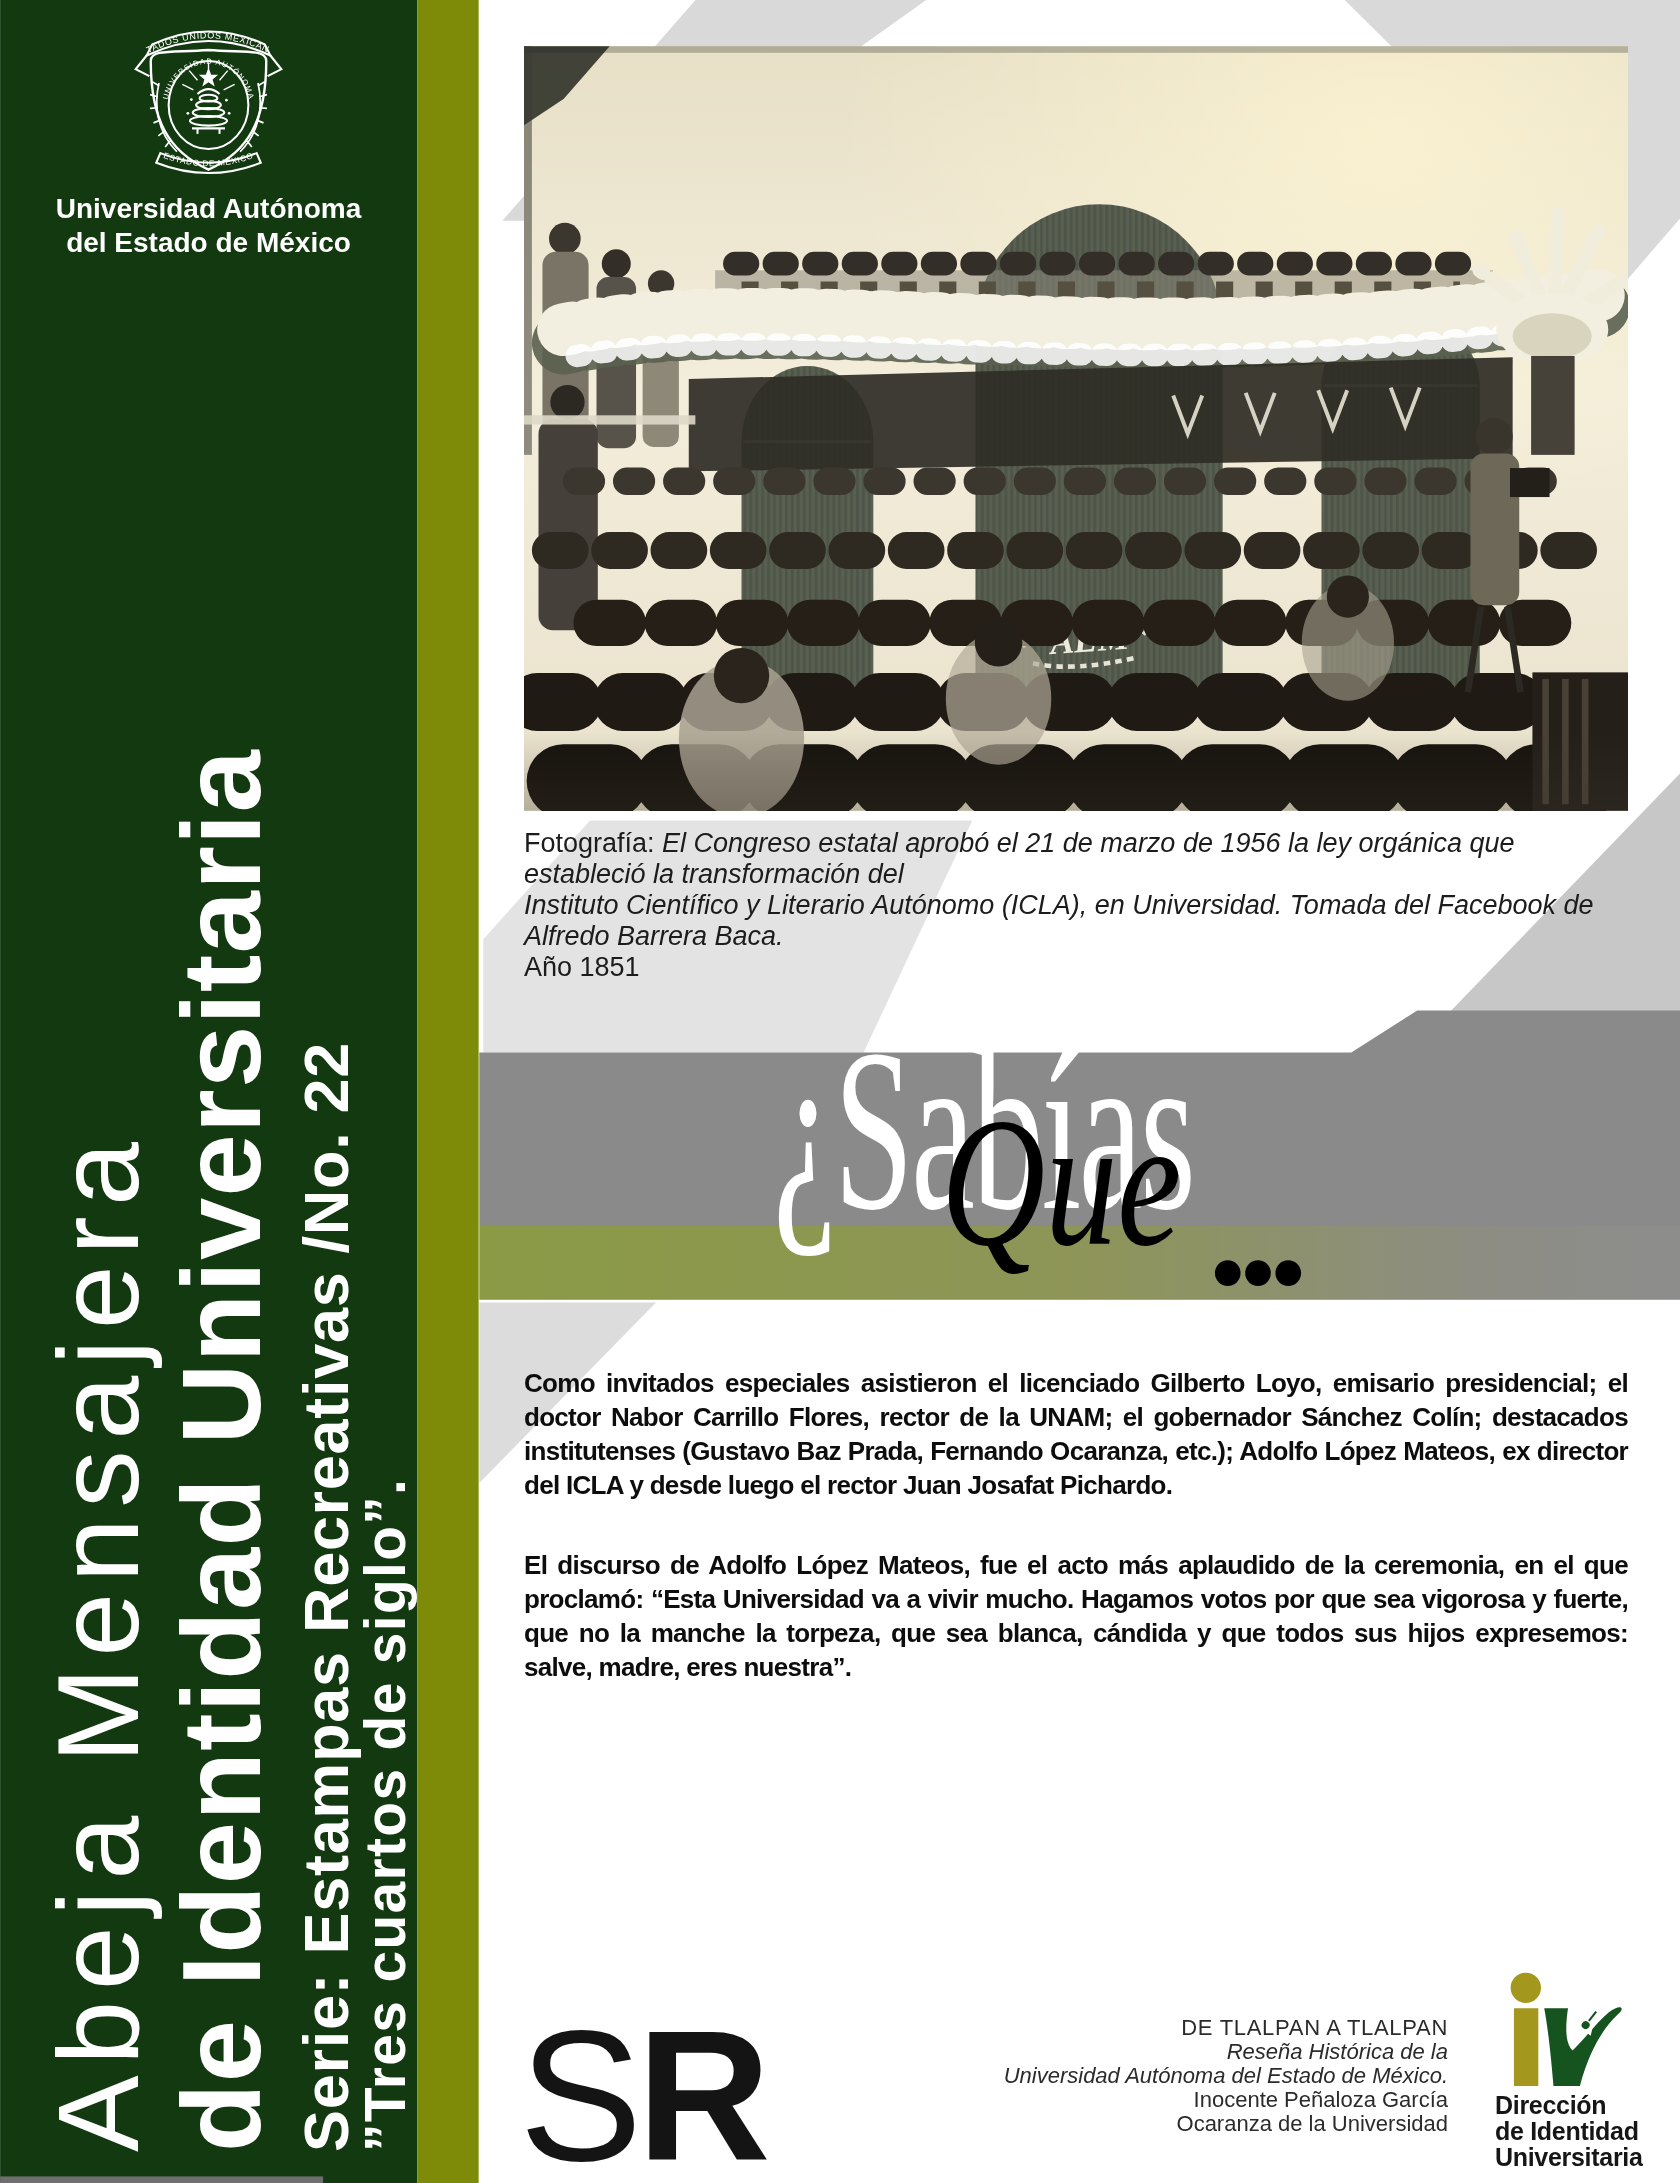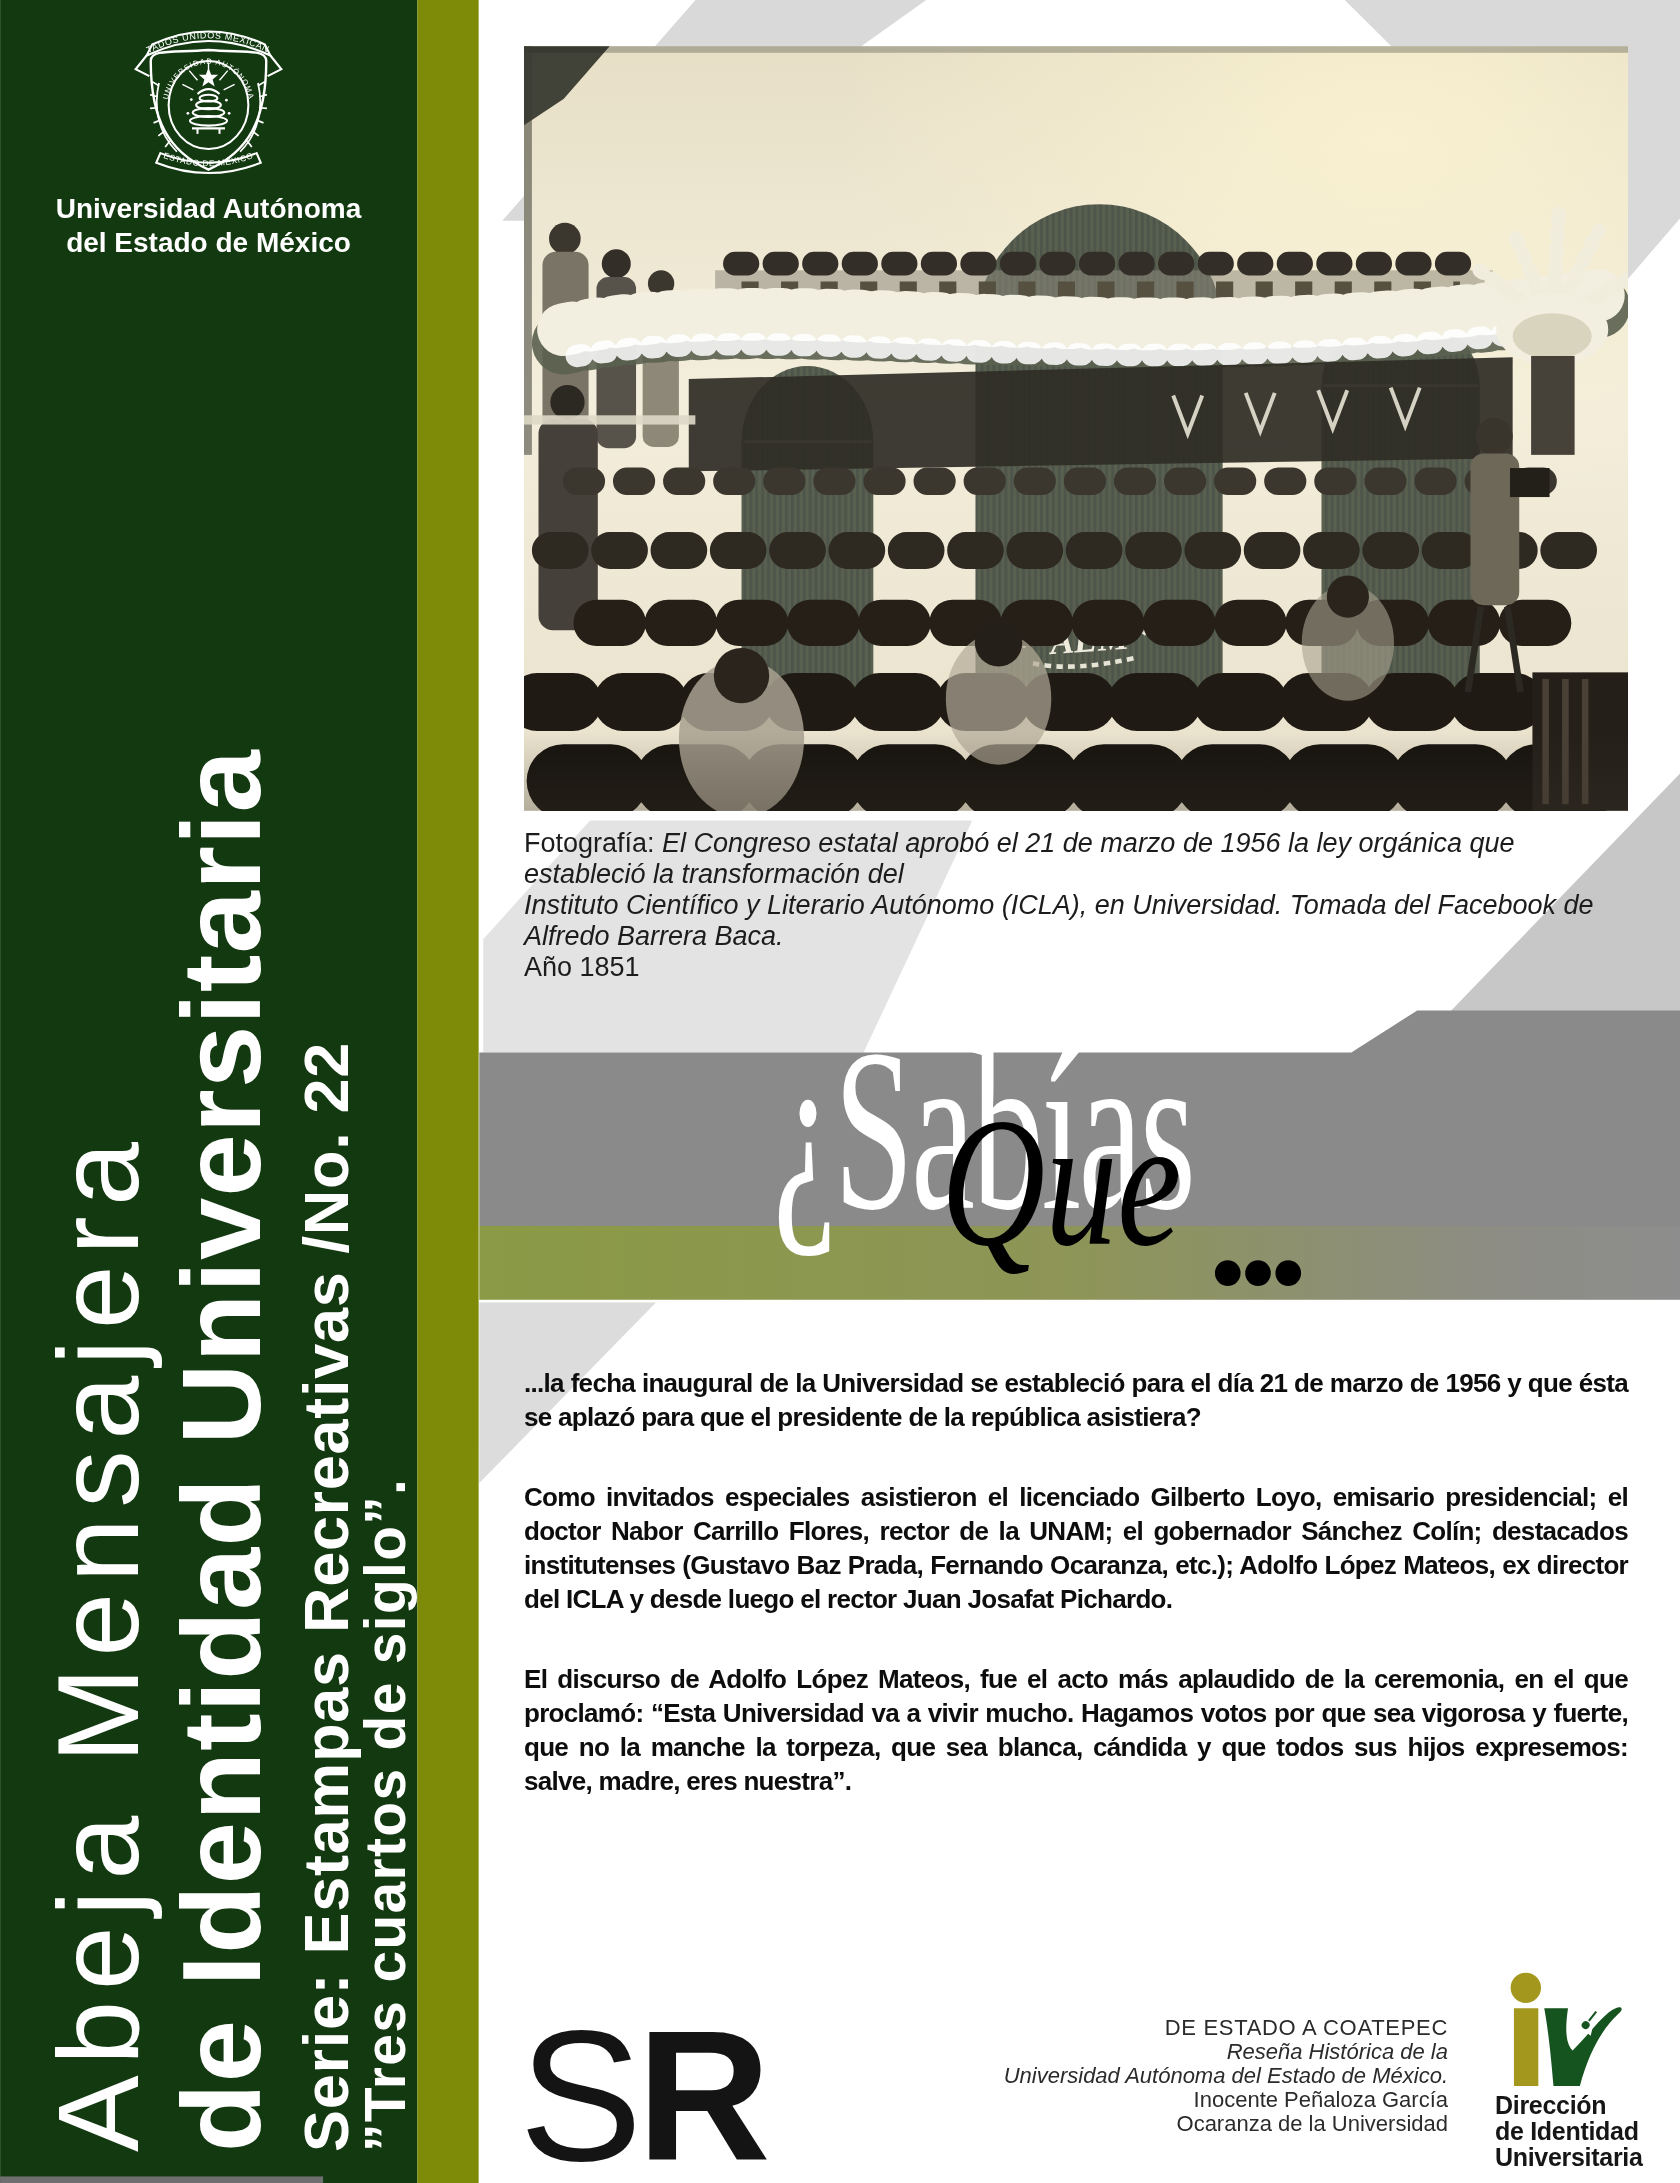--- a/index.html
+++ b/index.html
@@ -256,31 +256,30 @@
     <span>Fotografía:</span><span class="it"> El Congreso estatal aprobó el 21 de marzo de 1956 la ley orgánica que estableció la transformación del</span><br>
     <span class="it">Instituto Científico y Literario Autónomo (ICLA), en Universidad. Tomada del Facebook de Alfredo Barrera Baca.</span><br>
     <span>Año 1851</span>
   </div>
 
   <div class="abs" id="title-main">¿Sabías</div>
   <div class="abs" id="title-script">Que</div>
   <div class="abs" id="title-dots">...</div>
 
   <div class="abs" id="bodytext">
-    <p>...la fecha inaugural de la Universidad se estableció para el día 21 de marzo de 1956 y que ésta se aplazó para que el presidente de la república asistiera?</p>
     <p>Como invitados especiales asistieron el licenciado Gilberto Loyo, emisario presidencial; el doctor Nabor Carrillo Flores, rector de la UNAM; el gobernador Sánchez Colín; destacados institutenses (Gustavo Baz Prada, Fernando Ocaranza, etc.); Adolfo López Mateos, ex director del ICLA y desde luego el rector Juan Josafat Pichardo.</p>
     <p>El discurso de Adolfo López Mateos, fue el acto más aplaudido de la ceremonia, en el que proclamó: “Esta Universidad va a vivir mucho. Hagamos votos por que sea vigorosa y fuerte, que no la manche la torpeza, que sea blanca, cándida y que todos sus hijos expresemos: salve, madre, eres nuestra”.</p>
   </div>
 
   <div class="abs" id="sr">
     <span class="s">S</span><span class="r">R</span>
   </div>
 
   <div class="abs" id="credits">
-    <div class="c0">DE ESTADO A COATEPEC</div>
+    <div class="c0">DE TLALPAN A TLALPAN</div>
     <div class="it">Reseña Histórica de la</div>
     <div class="it">Universidad Autónoma del Estado de México.</div>
     <div>Inocente Peñaloza García</div>
     <div>Ocaranza de la Universidad</div>
   </div>
 
   <svg class="abs" style="left:1498px;top:1970px;" width="140" height="120" viewBox="0 0 212 182">
     <circle cx="42" cy="27" r="23" fill="#a4971d"></circle>
     <rect x="24" y="58" width="37" height="118" fill="#a4971d"></rect>
     <path d="M70,58 L106,58 C101,92 103,112 113,122 C138,97 151,78 168,64 C186,51 194,57 181,68 C160,88 139,120 124,176 L84,176 C80,128 76,92 70,58 Z" fill="#15531f"></path>

